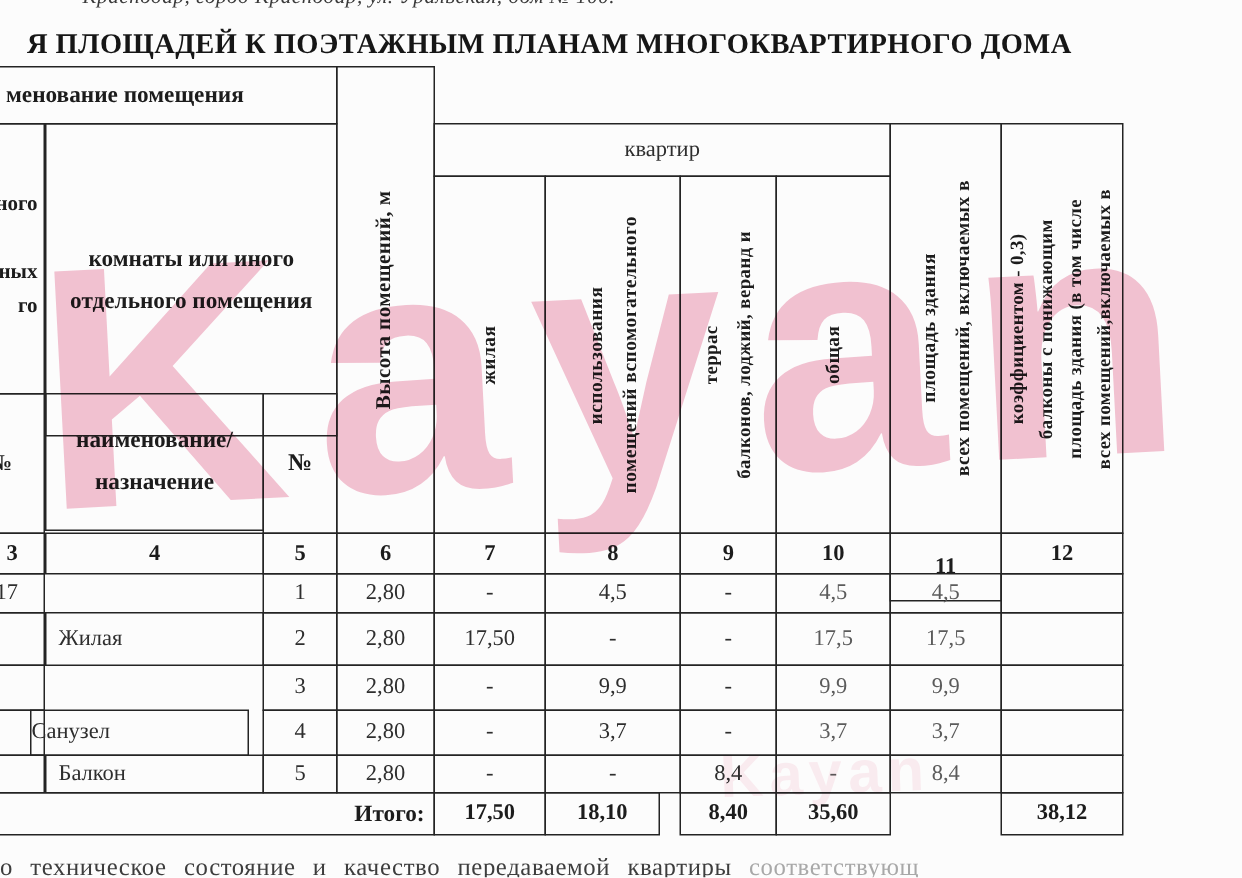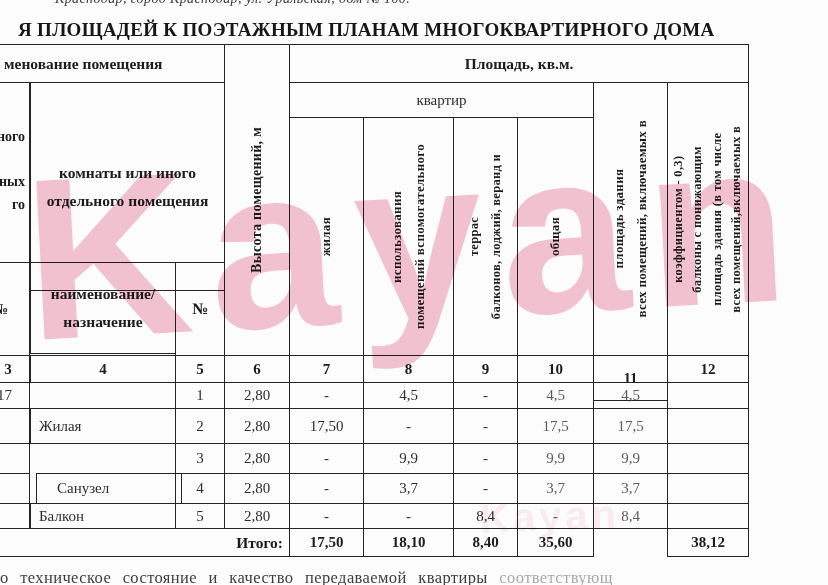--- a/index.html
+++ b/index.html
@@ -97,21 +97,20 @@
   <div id="top-line" class="abs">Краснодар, город Краснодар, ул. Уральская, дом № 100.</div>
 
   <div id="doc-title" class="abs">Я ПЛОЩАДЕЙ К ПОЭТАЖНЫМ ПЛАНАМ МНОГОКВАРТИРНОГО ДОМА</div>
 
   <div class="cell bold left" style="left:-30px;top:44px;width:255px;height:39px;padding-left:33px;font-size:15.5px;">менование помещения</div>
 
   <div class="cell" style="left:224px;top:44px;width:66px;height:312px;">
     <span class="vtext" style="font-size:14px;">Высота помещений, м</span>
   </div>
 
-  <div class="cell bold" style="left:289px;top:44px;width:460px;height:39px;font-size:15.5px;">Площадь, кв.м.</div>
 
   <div class="cell" style="left:289px;top:82px;width:305px;height:36px;font-size:15px;">квартир</div>
 
   <div class="cell" style="left:-30px;top:82px;width:60px;height:181px;">
     <span class="frag" style="top:46px;">ного</span>
     <span class="frag" style="top:91px;">ных</span>
     <span class="frag" style="top:114px;">го</span>
   </div>
 
   <div class="cell bold pre" style="left:30px;top:82px;width:195px;height:209px;font-size:15.5px;line-height:1.8;">комнаты или иного
@@ -192,21 +191,21 @@
   <div class="cell" style="left:175px;top:443px;width:50px;height:31px;">3</div>
   <div class="cell" style="left:224px;top:443px;width:66px;height:31px;">2,80</div>
   <div class="cell" style="left:289px;top:443px;width:75px;height:31px;">-</div>
   <div class="cell" style="left:363px;top:443px;width:91px;height:31px;">9,9</div>
   <div class="cell" style="left:453px;top:443px;width:65px;height:31px;">-</div>
   <div class="cell faded" style="left:517px;top:443px;width:77px;height:31px;">9,9</div>
   <div class="cell faded" style="left:593px;top:443px;width:75px;height:31px;">9,9</div>
   <div class="cell" style="left:667px;top:443px;width:82px;height:31px;"></div>
 
   <div class="cell" style="left:-30px;top:473px;width:60px;height:31px;"></div>
-  <div class="cell left" style="left:36px;top:473px;width:146px;height:31px;padding-left:20px;">Санузел</div>
+  <div class="cell left" style="left:20px;top:473px;width:146px;height:31px;padding-left:0;">Санузел</div>
   <div class="cell" style="left:175px;top:473px;width:50px;height:31px;">4</div>
   <div class="cell" style="left:224px;top:473px;width:66px;height:31px;">2,80</div>
   <div class="cell" style="left:289px;top:473px;width:75px;height:31px;">-</div>
   <div class="cell" style="left:363px;top:473px;width:91px;height:31px;">3,7</div>
   <div class="cell" style="left:453px;top:473px;width:65px;height:31px;">-</div>
   <div class="cell faded" style="left:517px;top:473px;width:77px;height:31px;">3,7</div>
   <div class="cell faded" style="left:593px;top:473px;width:75px;height:31px;">3,7</div>
   <div class="cell" style="left:667px;top:473px;width:82px;height:31px;"></div>
 
   <div class="cell" style="left:-30px;top:503px;width:60px;height:26px;"></div>
@@ -215,21 +214,21 @@
   <div class="cell" style="left:224px;top:503px;width:66px;height:26px;">2,80</div>
   <div class="cell" style="left:289px;top:503px;width:75px;height:26px;">-</div>
   <div class="cell" style="left:363px;top:503px;width:91px;height:26px;">-</div>
   <div class="cell" style="left:453px;top:503px;width:65px;height:26px;">8,4</div>
   <div class="cell faded" style="left:517px;top:503px;width:77px;height:26px;">-</div>
   <div class="cell faded" style="left:593px;top:503px;width:75px;height:26px;">8,4</div>
   <div class="cell" style="left:667px;top:503px;width:82px;height:26px;"></div>
 
   <div class="cell bold right" style="left:-30px;top:528px;width:320px;height:29px;padding-right:6px;font-size:15.5px;">Итого:</div>
   <div class="cell bold" style="left:289px;top:528px;width:75px;height:29px;">17,50</div>
-  <div class="cell bold" style="left:363px;top:528px;width:91px;height:29px;">18,10</div>
+  <div class="cell bold" style="left:363px;top:528px;width:77px;height:29px;">18,10</div>
   <div class="cell bold" style="left:453px;top:528px;width:65px;height:29px;">8,40</div>
   <div class="cell bold" style="left:517px;top:528px;width:77px;height:29px;">35,60</div>
   <div class="cell bold" style="left:667px;top:528px;width:82px;height:29px;">38,12</div>
 
   <div id="bottom-line" class="abs">
     <span>о техническое состояние и качество передаваемой квартиры</span>
     <span class="tail">соответствующ</span>
   </div>
 
   <div id="watermark" class="abs">Kayan</div>

